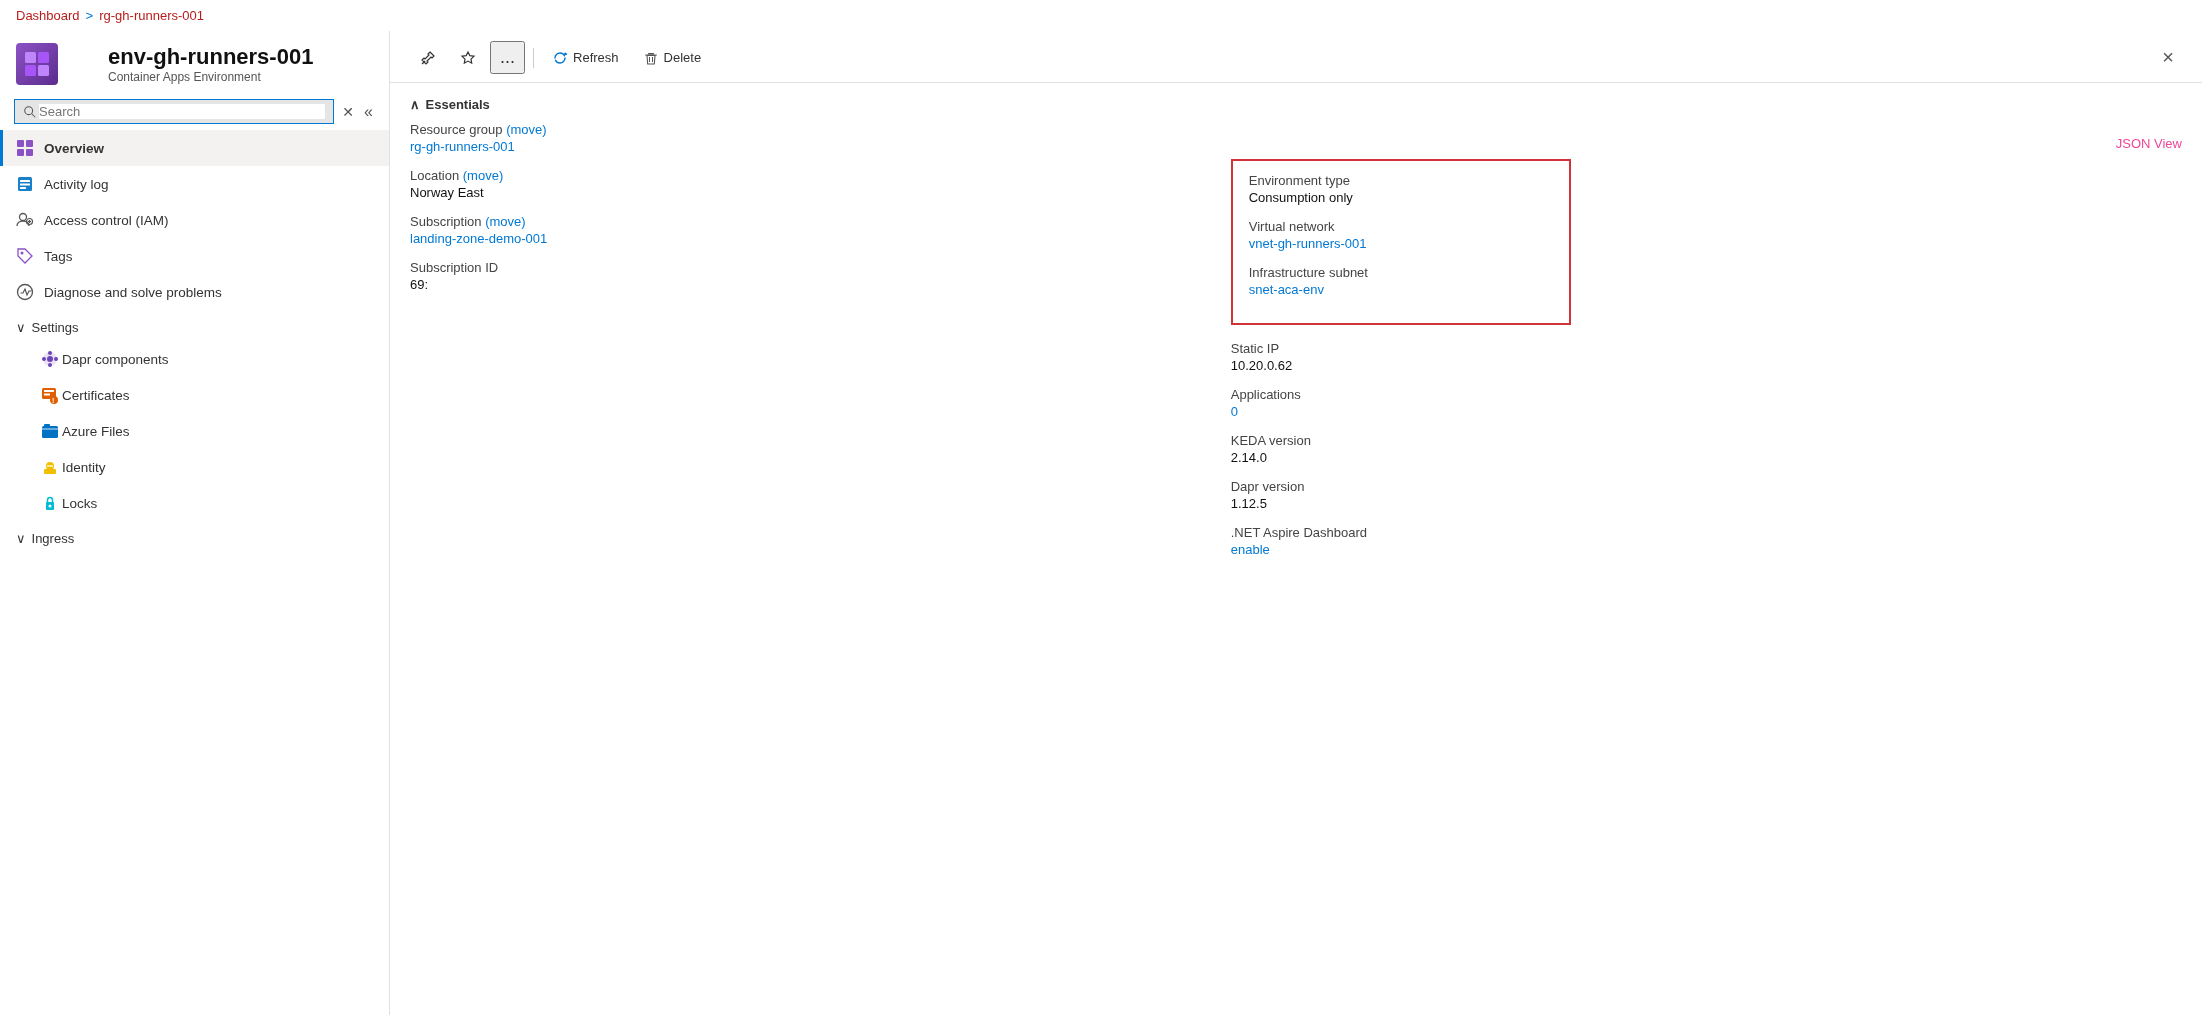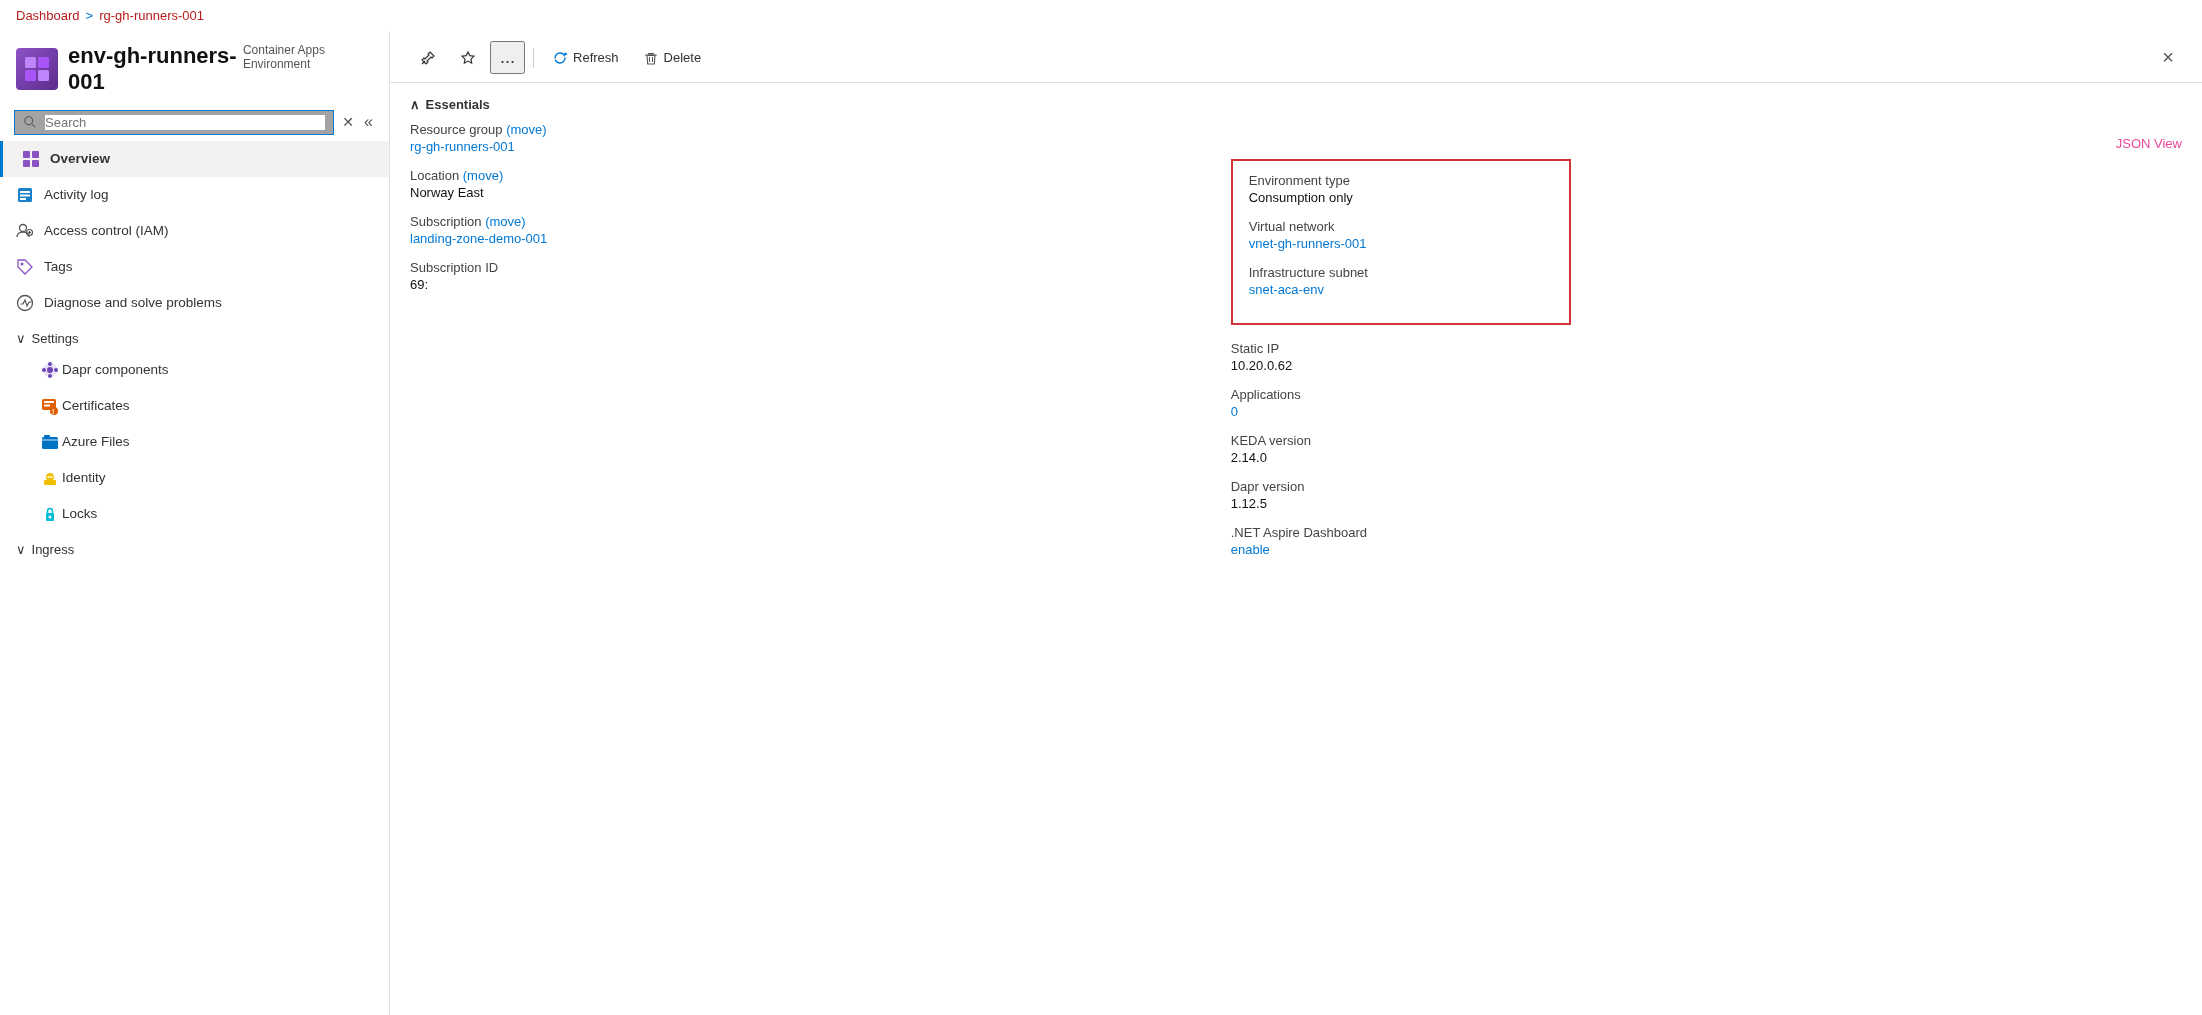--- a/index.html
+++ b/index.html
@@ -8,34 +8,34 @@
     .top-breadcrumb { padding: 8px 16px; font-size: 13px; color: #0078d4; display: flex; align-items: center; gap: 6px; }
     .top-breadcrumb a { color: #b91c1c; text-decoration: none; }
 
     .main-container { display: flex; flex: 1; overflow: hidden; }
 
     
     .sidebar { width: 390px; min-width: 390px; border-right: 1px solid #e0e0e0; display: flex; flex-direction: column; overflow: hidden; }
     .sidebar-header { padding: 12px 16px 8px 16px; display: flex; align-items: center; gap: 10px; }
     .sidebar-icon { width: 42px; height: 42px; background: linear-gradient(135deg, #8b52c5, #5d2c8d); display: flex; align-items: center; justify-content: center; border-radius: 4px; flex-shrink: 0; }
     .sidebar-icon svg { width: 28px; height: 28px; }
-    .sidebar-title-block { display: flex; flex-direction: row; }
+    .sidebar-title-block { display: flex; flex-direction: column; margin-left: 40px; }
     .sidebar-title { font-size: 22px; font-weight: 600; color: #111; line-height: 1.2; }
     .sidebar-subtitle { font-size: 12px; color: #555; }
 
     .sidebar-search-row { padding: 6px 14px 6px 14px; display: flex; align-items: center; gap: 6px; }
-    .sidebar-search-box { flex: 1; display: flex; align-items: center; border: 1px solid #0078d4; padding: 4px 8px; background: #a3a3a3; gap: 8px; }
+    .sidebar-search-box { flex: 1; display: flex; align-items: center; border: 1px solid #0078d4; padding: 4px 8px; background: #e5e5e5; gap: 2px; }
     .sidebar-search-box input { border: none; outline: none; font-size: 13px; width: 100%; color: #333; }
     .search-icon-svg { width: 14px; height: 14px; color: #555; flex-shrink: 0; }
     .search-clear { cursor: pointer; color: #555; font-size: 14px; padding: 0 2px; }
     .search-collapse { cursor: pointer; color: #555; font-size: 16px; padding: 0 2px; }
 
     .sidebar-nav { overflow-y: auto; flex: 1; }
     .nav-item { display: flex; align-items: center; gap: 10px; padding: 9px 16px 9px 16px; cursor: pointer; font-size: 13.5px; color: #333; }
-    .nav-item.active { background: #f3f2f1; font-weight: 700; border-left: 3px solid #0078d4; padding-left: 19px; }
+    .nav-item.active { background: #f3f2f1; font-weight: 700; border-left: 3px solid #0078d4; padding-left: 13px; }
     .nav-item .nav-icon { width: 18px; height: 18px; flex-shrink: 0; display: flex; align-items: center; justify-content: center; }
     .nav-section-label { display: flex; align-items: center; gap: 6px; padding: 10px 16px 6px 16px; font-size: 13px; color: #333; cursor: pointer; }
     .nav-sub-item { display: flex; align-items: center; gap: 2px; padding: 8px 16px 8px 40px; cursor: pointer; font-size: 13.5px; color: #333; }
     .nav-sub-icon { width: 20px; height: 20px; flex-shrink: 0; display: flex; align-items: center; justify-content: center; }
 
     
     .content { flex: 1; display: flex; flex-direction: column; overflow: hidden; }
     .content-toolbar { display: flex; align-items: center; gap: 4px; padding: 10px 20px 8px 20px; border-bottom: 1px solid #e0e0e0; }
     .toolbar-btn { display: flex; align-items: center; gap: 5px; padding: 5px 10px; cursor: pointer; font-size: 13px; color: #333; border: none; background: transparent; }
     .toolbar-sep { width: 1px; height: 20px; background: #ccc; margin: 0 4px; }

